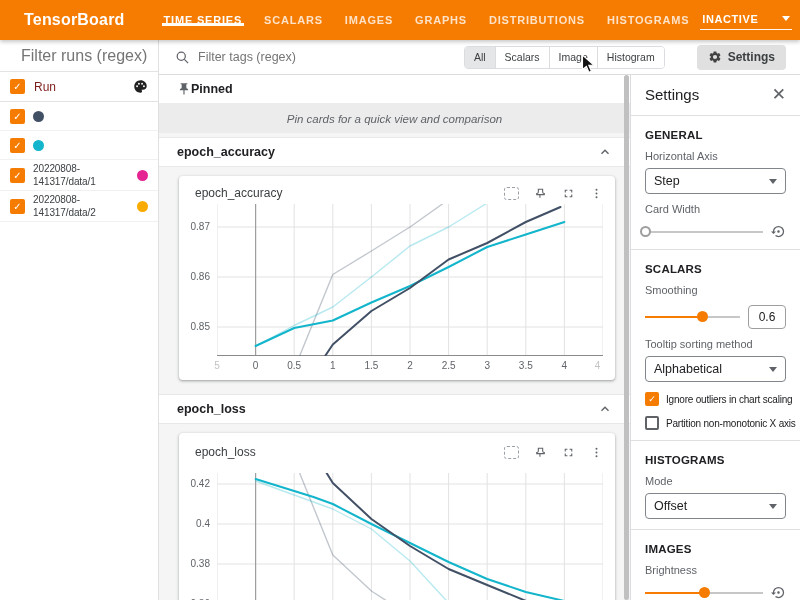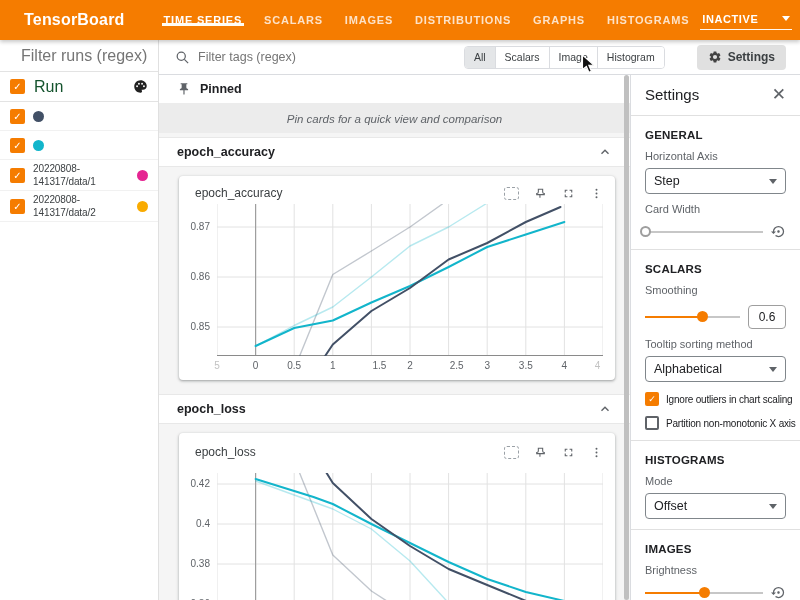--- a/index.html
+++ b/index.html
@@ -20,21 +20,21 @@
             border-bottom:1px solid rgba(255,255,255,.95); padding:2px 2px 4px 2px; margin-right:6px; }
   .status-label { font-size:11px; font-weight:700; letter-spacing:.6px; }
   .caret-w { width:0; height:0; border-left:4px solid transparent; border-right:4px solid transparent; border-top:5px solid #fff; }
 
   
   .content { display:flex; height:560px; }
   .runs-panel { width:159px; flex:none; background:#fff; border-right:1px solid #e0e0e0; }
   .search-row { height:32px; display:flex; align-items:center; gap:9px; padding:0 12px; border-bottom:1px solid #e3e3e3; }
   .ph { font-size:16px; color:#757575; white-space:nowrap; }
   .run-header { height:30px; display:flex; align-items:center; gap:9px; padding:0 10px; border-bottom:1px solid #e3e3e3; }
-  .run-header-label { font-size:16px; color:#14532d; flex:1; }
+  .run-header-label { font-size:12px; color:#7f1d1d; flex:1; }
   .run-row { min-height:29px; display:flex; align-items:center; gap:8px; padding:2px 10px; border-bottom:1px solid #f1f1f1; }
   .cbx { width:15px; height:15px; border-radius:2px; flex:none; display:flex; align-items:center; justify-content:center;
          font-size:10px; color:#fff; background:#f57c00; }
   .run-name { font-size:10px; color:#3c4043; line-height:1.3; flex:1; overflow-wrap:break-word; min-width:0; letter-spacing:-.1px; }
   .run-dot { width:11px; height:11px; border-radius:50%; flex:none; }
 
   .right-col { flex:1; display:flex; flex-direction:column; min-width:0; }
 
   
   .toolbar { height:35px; background:#fff; border-bottom:1px solid #dadce0; display:flex; align-items:center; gap:8px;
@@ -43,21 +43,21 @@
   .chip { font-size:10.5px; color:#3c4043; display:flex; align-items:center; padding:0 9px; border-left:1px solid #dadce0; background:#fff; white-space:nowrap; }
   .chip:first-child { border-left:none; }
   .chip.selected { background:#e4e6e8; }
   .settings-btn { margin:0 6px 0 24px; height:25px; background:#e0e0e0; border-radius:4px; display:flex; align-items:center;
                   gap:6px; padding:0 11px; font-size:12px; font-weight:700; color:#3c4043; flex:none; }
 
   .lower { flex:1; display:flex; min-height:0; }
 
   
   .main { flex:1; background:#f5f5f5; position:relative; overflow:hidden; min-width:0; }
-  .pinned-bar { height:29px; background:#fff; border-bottom:1px solid #ececec; display:flex; align-items:center; gap:9px; padding:0 18px; }
+  .pinned-bar { height:29px; background:#fff; border-bottom:1px solid #ececec; display:flex; align-items:center; padding:0 18px; }
   .pinned-title { font-size:12.5px; font-weight:700; color:#202124; }
   .notice { height:29px; background:#ececec; display:flex; align-items:center; justify-content:center;
             font-style:italic; font-size:11.5px; color:#5f6368; }
   .sec-header { height:30px; background:#fff; border-top:1px solid #e8e8e8; border-bottom:1px solid #e8e8e8;
                 display:flex; align-items:center; padding:0 18px; }
   .sec-header.mt4 { margin-top:4px; }
   .sec-title { font-size:12.5px; font-weight:700; color:#202124; }
   .sec-body { padding:9px 0 14px; }
   .card { margin:0 20px; width:436px; background:#fff; border-radius:4px;
           box-shadow:0 1px 2px rgba(60,64,67,.3), 0 1px 3px 1px rgba(60,64,67,.15); }
@@ -104,22 +104,22 @@
 <body>
 
 <div class="app">
 
   <header>
     <div class="logo">TensorBoard</div>
     <nav>
       <div class="tab active">TIME SERIES</div>
       <div class="tab">SCALARS</div>
       <div class="tab">IMAGES</div>
+      <div class="tab">GRAPHS</div>
       <div class="tab">DISTRIBUTIONS</div>
-      <div class="tab">GRAPHS</div>
       <div class="tab">HISTOGRAMS</div>
     </nav>
     <div class="hdr-right">
       <div class="status">
         <span class="status-label">INACTIVE</span>
         <span class="caret-w"></span>
       </div>
 
     </div>
   </header>
@@ -246,23 +246,23 @@
                     <polyline points="38.6,142.0 77.2,121.5 115.8,103.0 154.4,73.0 193.0,42.0 231.6,23.0 268.7,0.0" fill="none" stroke="#12b5cb" stroke-opacity="0.3" stroke-width="1.4" stroke-linejoin="round" stroke-linecap="round"></polyline>
                     <polyline points="38.6,142.0 77.2,124.0 115.8,116.5 154.4,98.5 193.0,82.0 231.6,63.0 270.2,43.0 308.8,30.5 347.4,18.0" fill="none" stroke="#12b5cb" stroke-opacity="1" stroke-width="2" stroke-linejoin="round" stroke-linecap="round"></polyline>
                     <polyline points="108.1,152.0 115.8,140.5 154.4,107.0 193.0,84.0 231.6,55.5 270.2,39.0 308.8,18.0 343.5,3.0" fill="none" stroke="#425066" stroke-opacity="1" stroke-width="2" stroke-linejoin="round" stroke-linecap="round"></polyline>
                   </svg>
                   <div class="tick-label" style="left: 0px; width: 31px; text-align: right; top: 119px;">0.85</div>
                   <div class="tick-label" style="left: 0px; width: 31px; text-align: right; top: 69px;">0.86</div>
                   <div class="tick-label" style="left: 0px; width: 31px; text-align: right; top: 19px;">0.87</div>
                   <div class="tick-label" style="left: 61.6px; width: 30px; text-align: center; top: 158px;">0</div>
                   <div class="tick-label" style="left: 100.2px; width: 30px; text-align: center; top: 158px;">0.5</div>
                   <div class="tick-label" style="left: 138.8px; width: 30px; text-align: center; top: 158px;">1</div>
-                  <div class="tick-label" style="left: 177.4px; width: 30px; text-align: center; top: 158px; margin-left: 8px;">1.5</div>
+                  <div class="tick-label" style="left: 177.4px; width: 30px; text-align: center; top: 158px;">1.5</div>
                   <div class="tick-label" style="left: 216px; width: 30px; text-align: center; top: 158px;">2</div>
-                  <div class="tick-label" style="left: 254.6px; width: 30px; text-align: right; top: 158px;">2.5</div>
+                  <div class="tick-label" style="left: 254.6px; width: 30px; text-align: center; top: 158px;">2.5</div>
                   <div class="tick-label" style="left: 293.2px; width: 30px; text-align: center; top: 158px;">3</div>
                   <div class="tick-label" style="left: 331.8px; width: 30px; text-align: center; top: 158px;">3.5</div>
                   <div class="tick-label" style="left: 370.4px; width: 30px; text-align: center; top: 158px;">4</div>
                   <div class="tick-label faint" style="left: 23px; width: 30px; text-align: center; top: 158px;">5</div>
                   <div class="tick-label faint" style="left: 403.596px; width: 30px; text-align: center; top: 158px;">4</div>
                 </div>
             </div>
           </div>
 
           <div class="sec-header">

